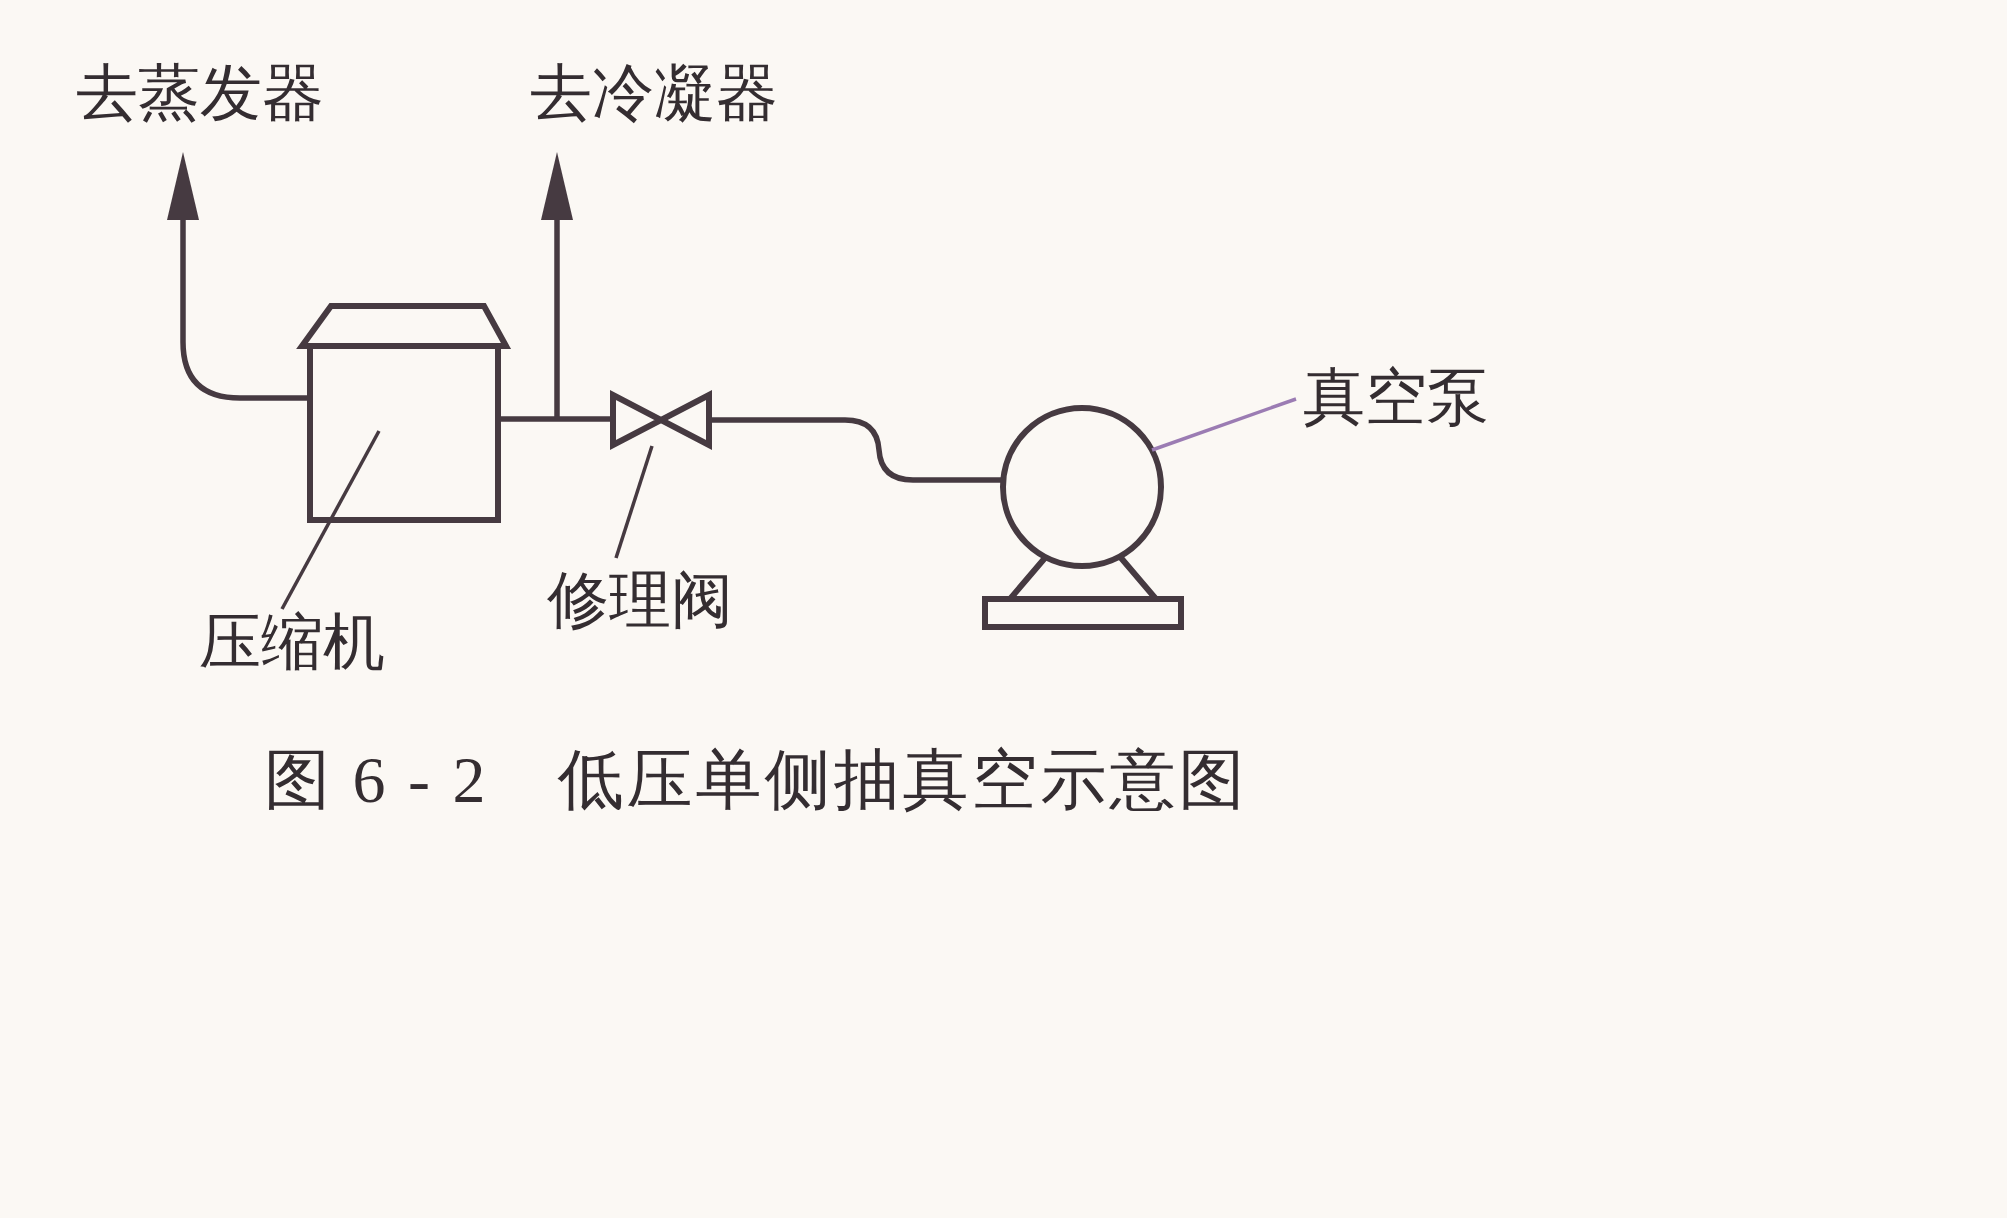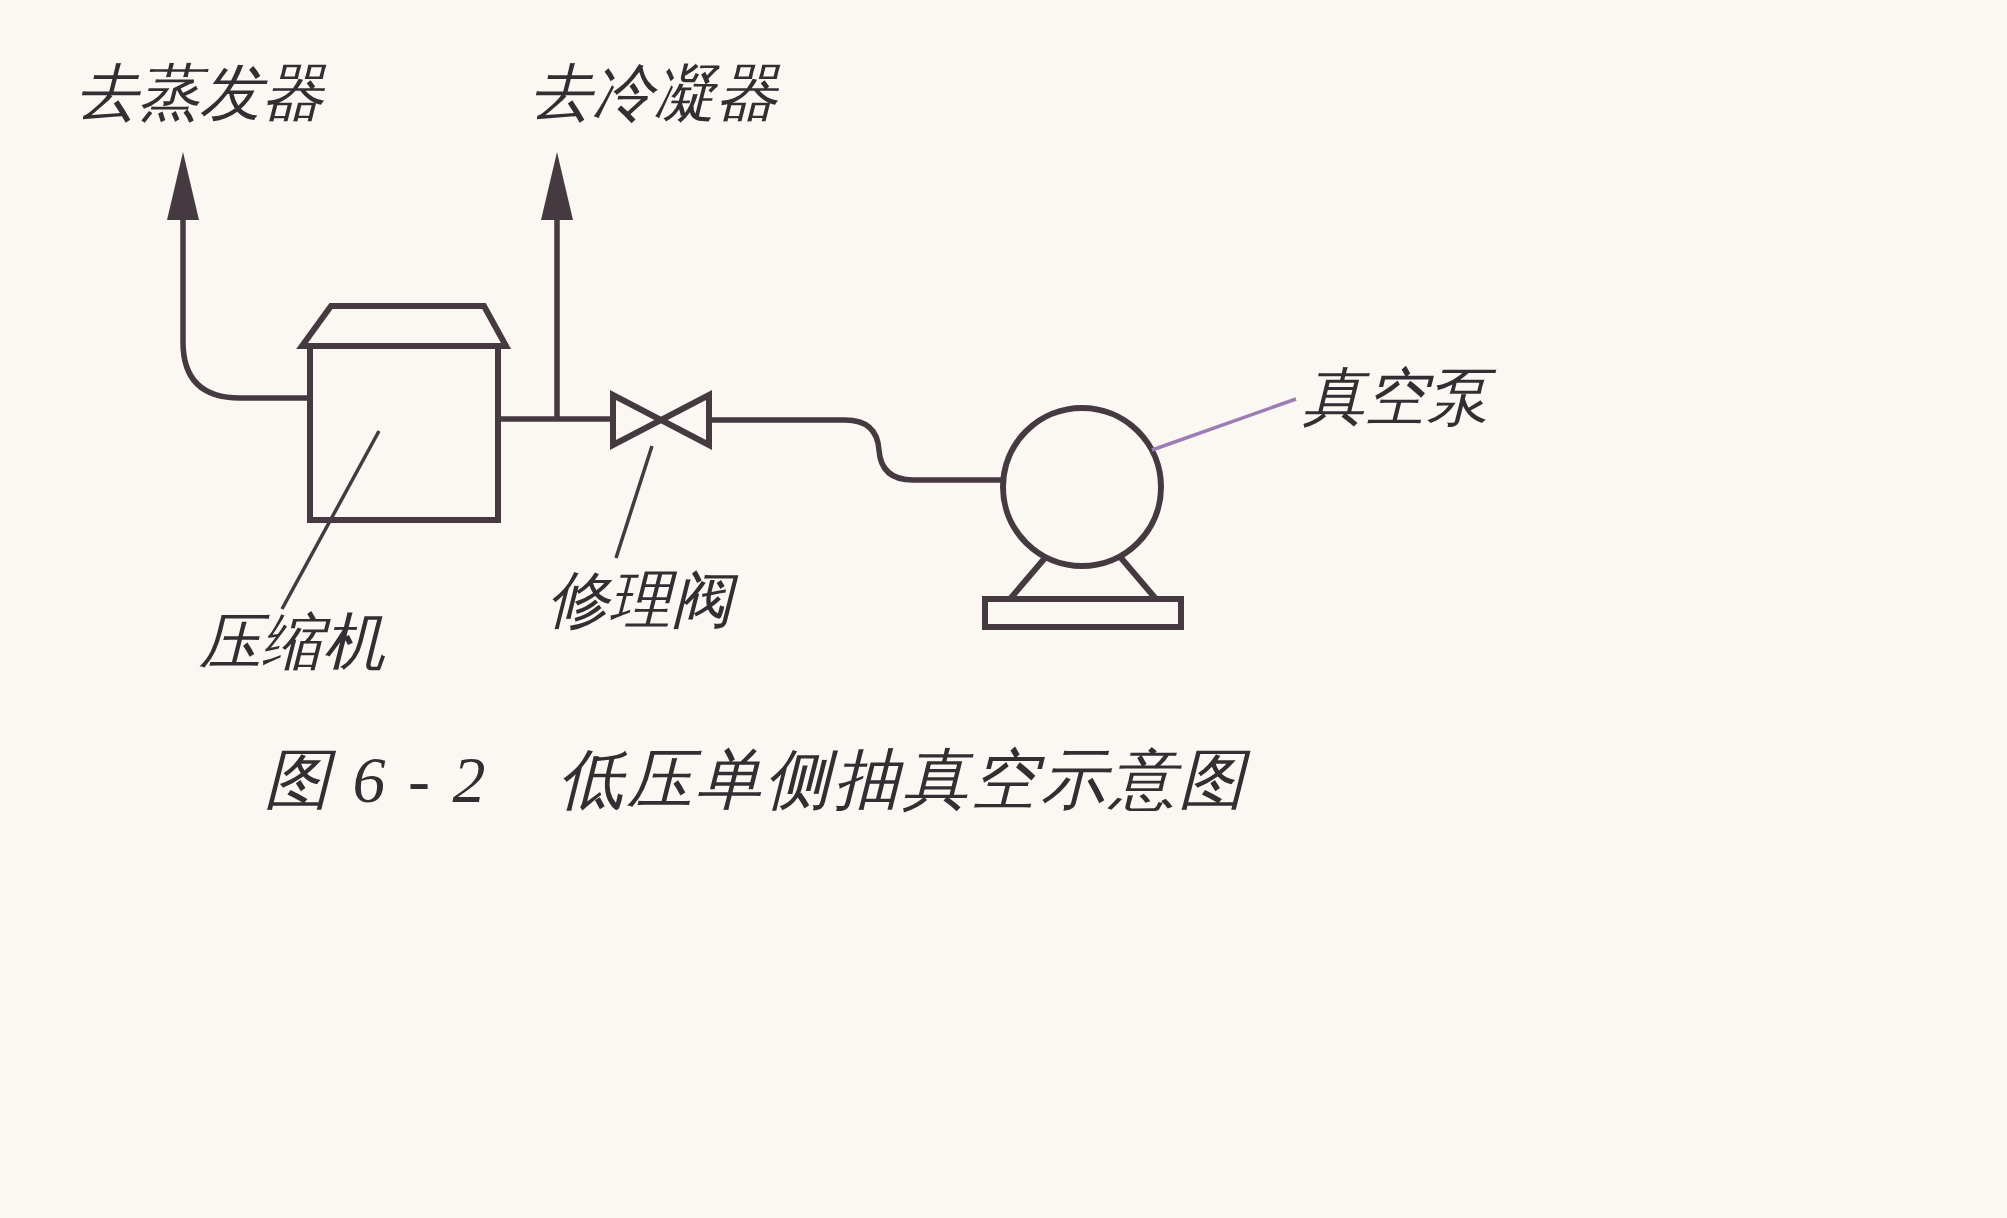--- a/index.html
+++ b/index.html
@@ -8,21 +8,20 @@
     --text: #342d31;
     --leader-purple: #9b7cb3;
   }
   html, body { margin: 0; padding: 0; background: var(--background); }
   .stage {
     position: relative;
     width: 1651px;
     height: 1218px;
     background: var(--background);
     overflow: hidden;
-    font-style: italic;
   }
   svg { display: block; }
   .pipe { fill: none; stroke: var(--line); stroke-width: 5.5; stroke-linecap: butt; }
   .bgfill { fill: var(--background); stroke: var(--line); stroke-width: 6; stroke-linejoin: miter; }
   .arrowhead { fill: var(--line); stroke: none; }
   .leader { fill: none; stroke: var(--line); stroke-width: 3.5; }
   .leader-purple { fill: none; stroke: var(--leader-purple); stroke-width: 3.5; }
   text {
     font-family: "Liberation Serif", "DejaVu Serif", serif;
     fill: var(--text);

